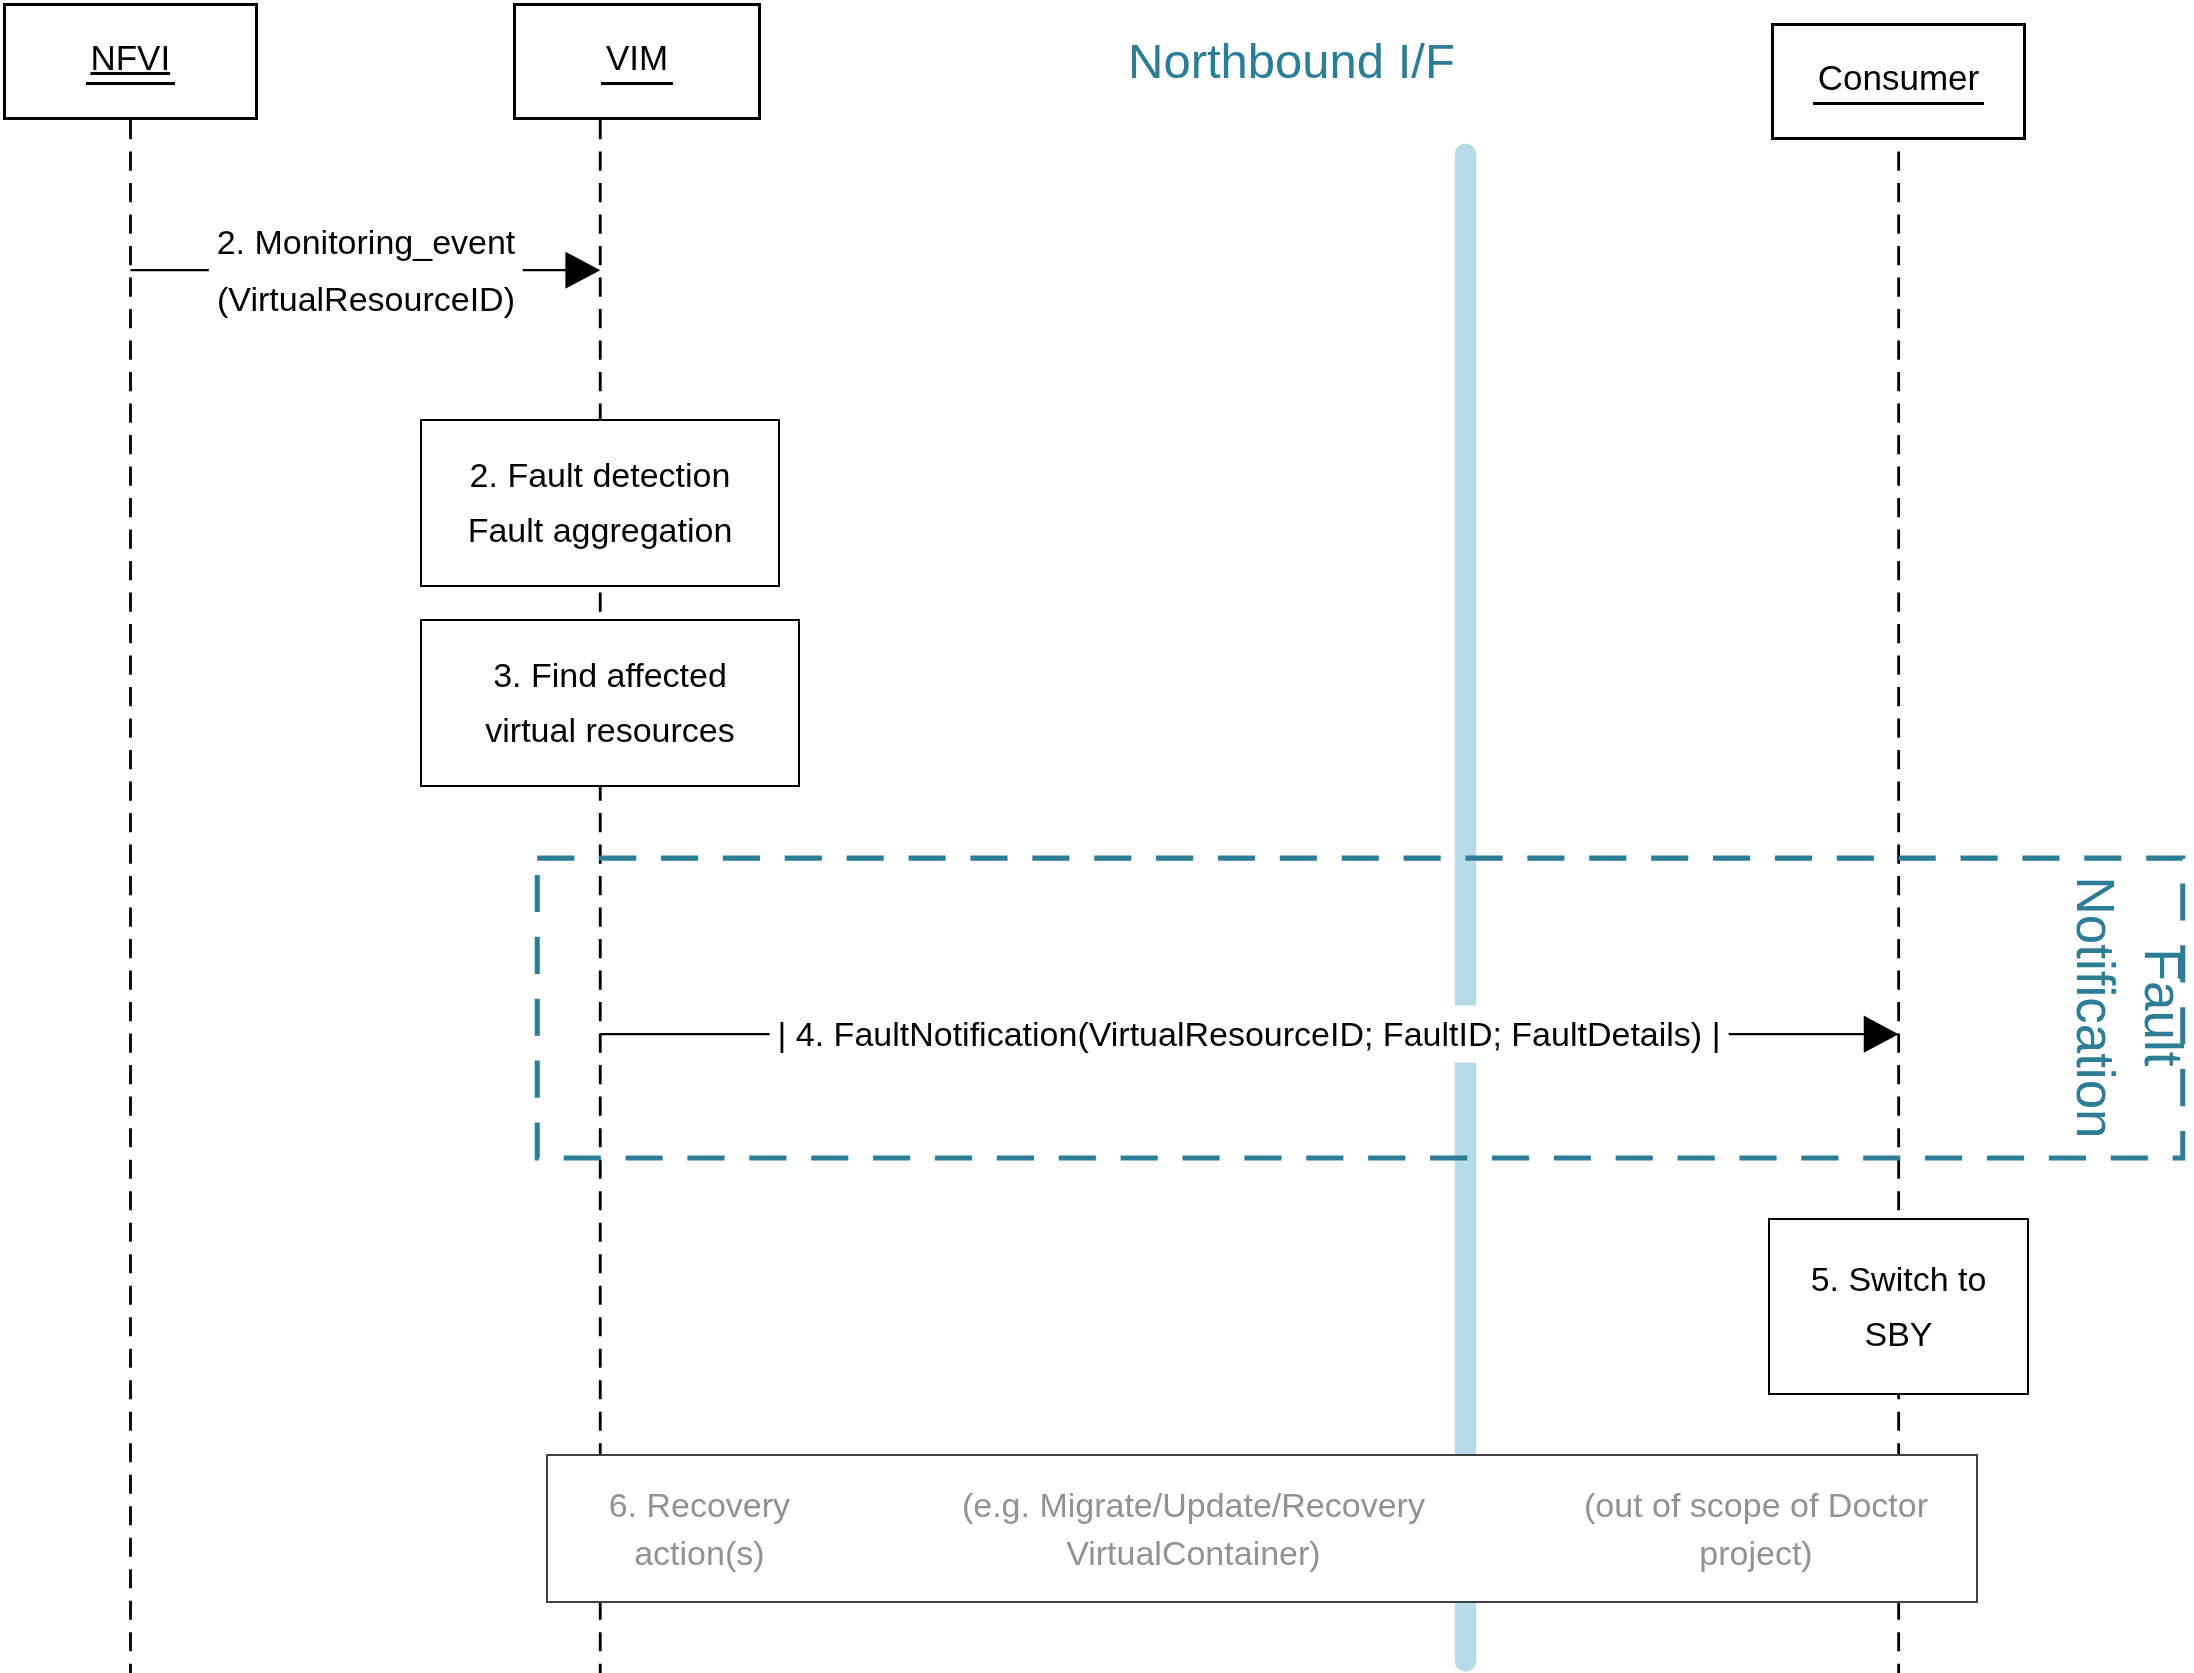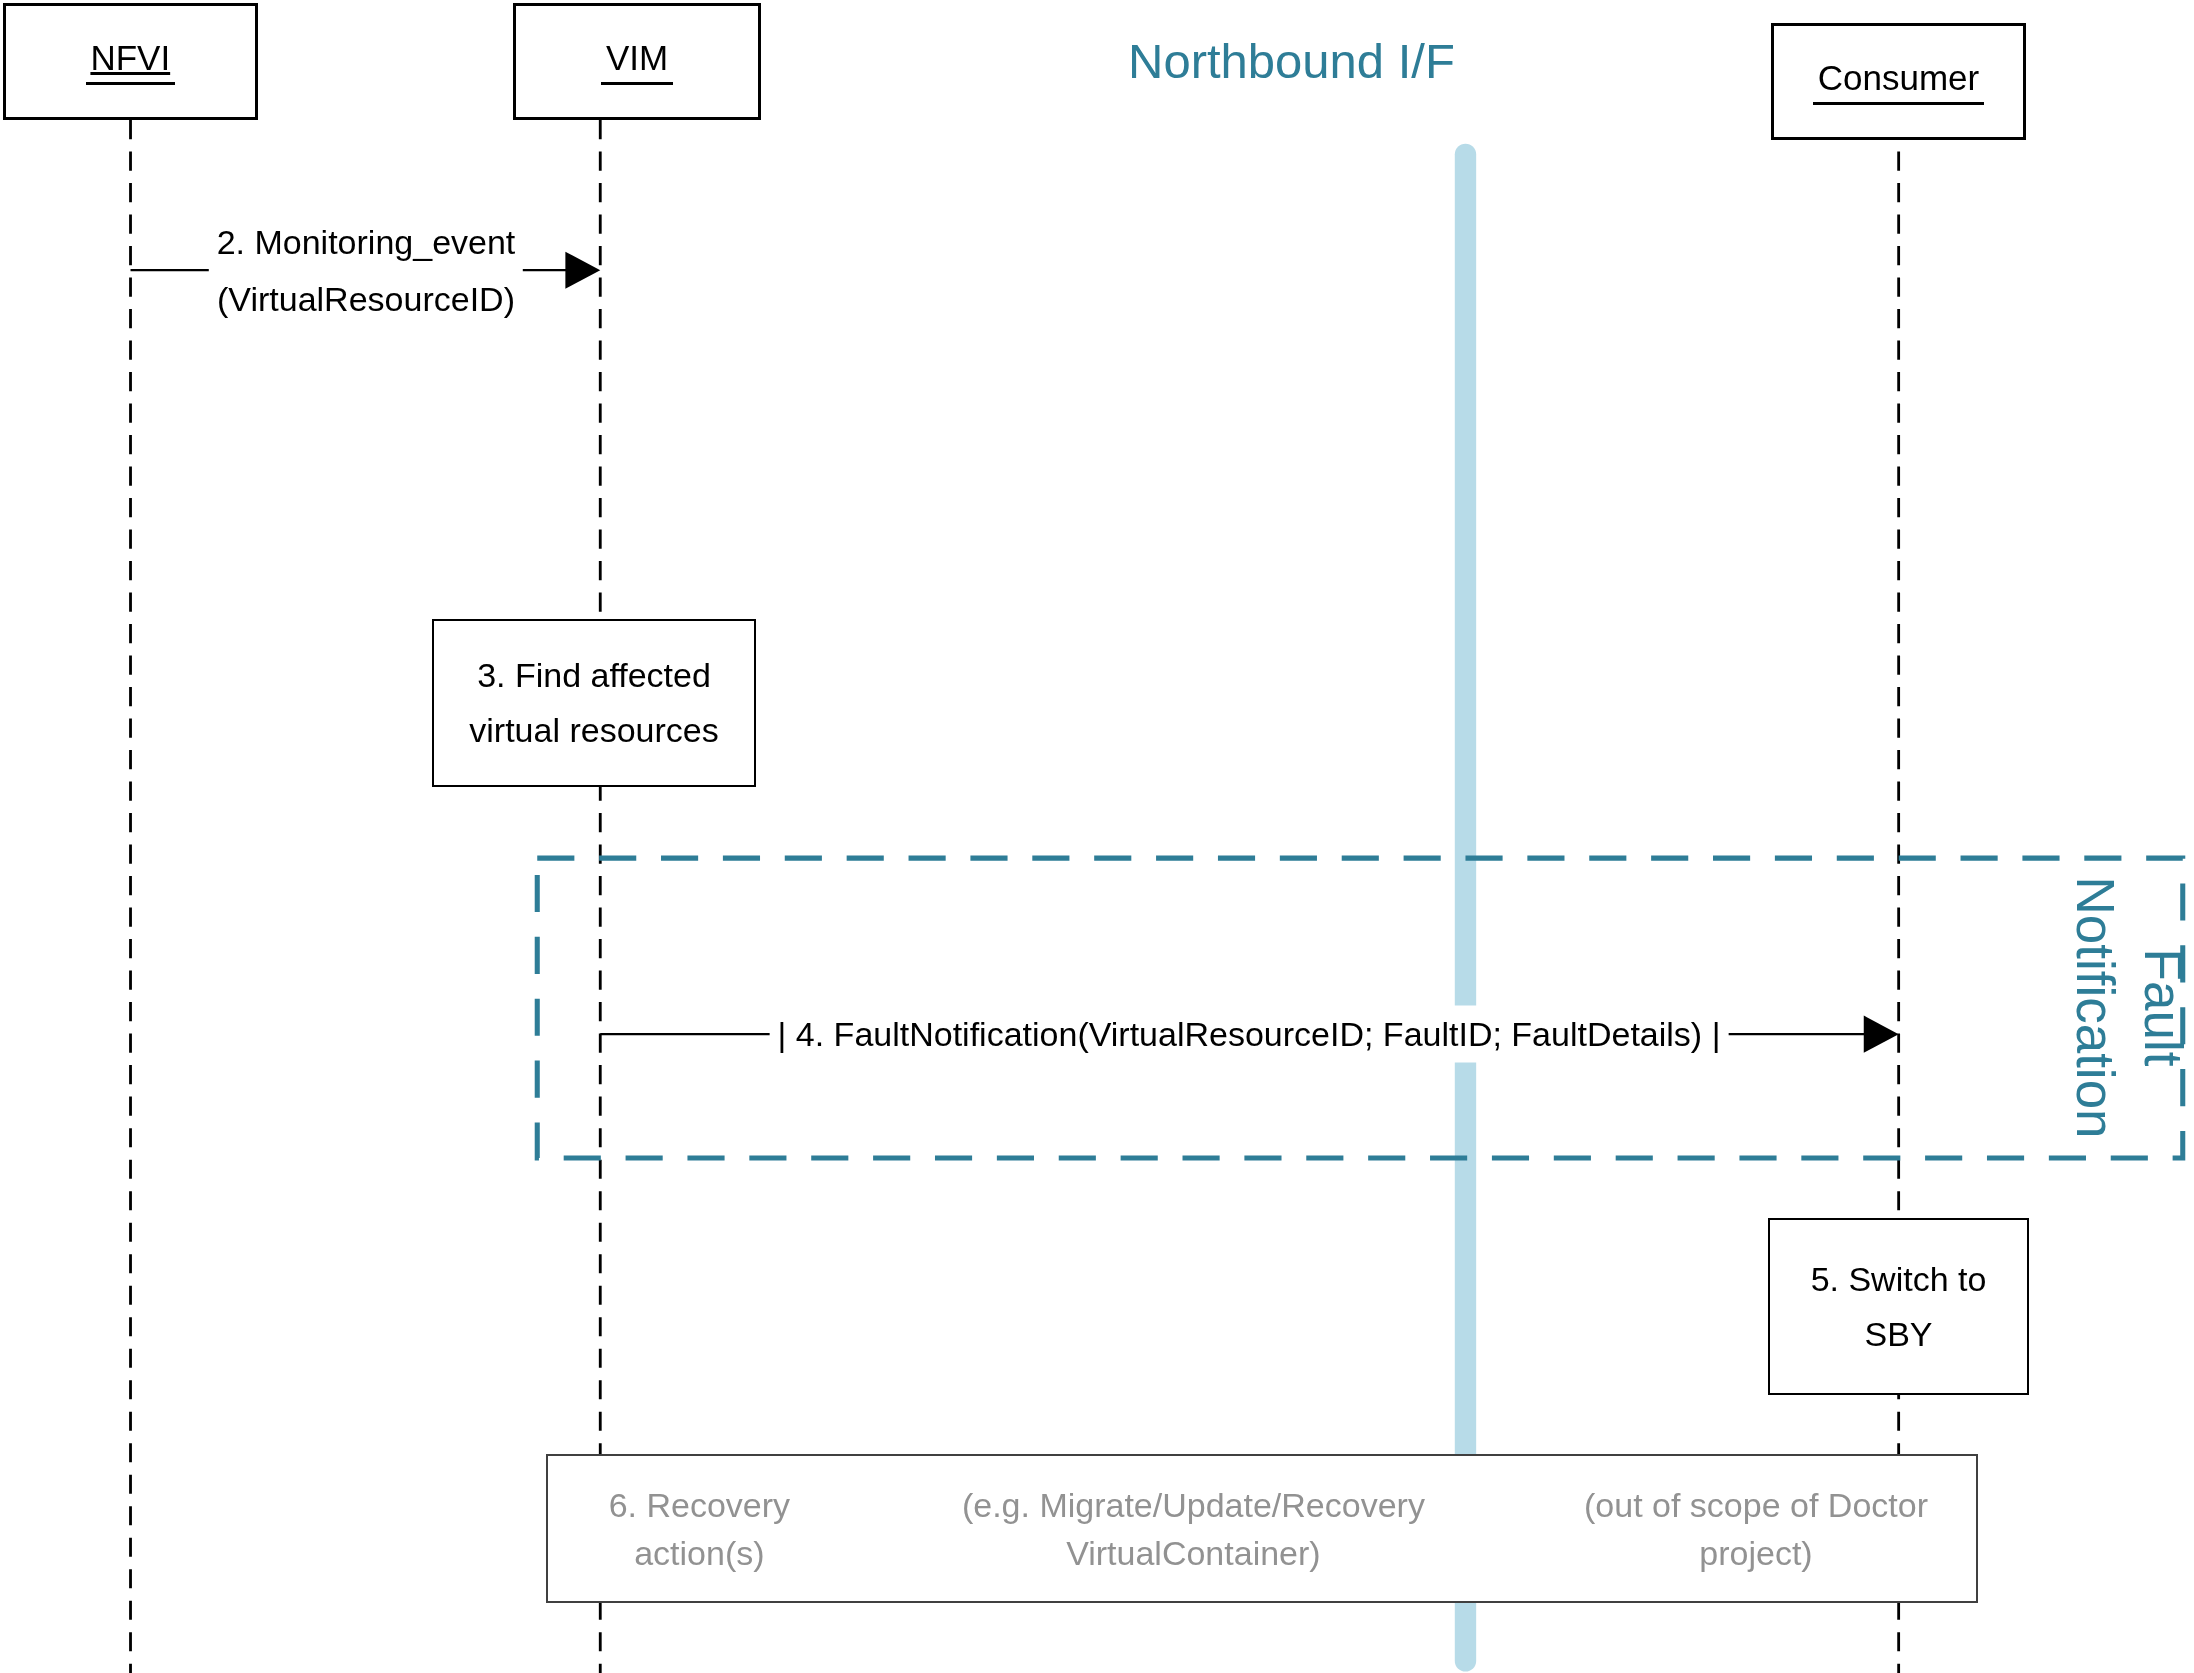--- a/index.html
+++ b/index.html
@@ -36,21 +36,21 @@
     color:var(--teal,#2E7D97);
     z-index:2;white-space:nowrap;
   }
 
   .step-box{
     position:absolute;background:#fff;border:2.3px solid #000;box-sizing:border-box;
     display:flex;flex-direction:column;align-items:center;justify-content:center;
     text-align:center;font-size:34px;line-height:55px;z-index:2;
   }
   #step2{left:420px;top:419px;width:360px;height:168px;}
-  #step3{left:432px;top:619px;width:324px;height:168px;align-items:center;}
+  #step3{left:420px;top:619px;width:380px;height:168px;align-items:center;}
   #step5{left:1768px;top:1218px;width:261px;height:177px;}
 
   .msg-label{
     position:absolute;transform:translate(-50%,-50%);
     background:#fff;text-align:center;
     font-size:34px;line-height:57px;
     z-index:3;white-space:nowrap;padding:0 7.9px;
   }
   #msg1-label{left:366px;top:271px;}
   #msg4-label{left:1249px;top:1034px;}
@@ -103,20 +103,24 @@
     <span class="lbl">Consumer</span>
   </div>
 
   <div class="page-title">Northbound I/F</div>
 
   <div class="msg-label" id="msg1-label">
     <div>2. Monitoring_event</div>
     <div>(VirtualResourceID)</div>
   </div>
 
+  <div class="step-box" id="step2">
+    <div>2. Fault detection</div>
+    <div>Fault aggregation</div>
+  </div>
 
   <div class="step-box" id="step3">
     <div>3. Find affected</div>
     <div>virtual resources</div>
   </div>
 
   <div class="msg-label" id="msg4-label">| 4. FaultNotification(VirtualResourceID; FaultID; FaultDetails) |</div>
 
   <div class="step-box" id="step5">
     <div>5. Switch to</div>

